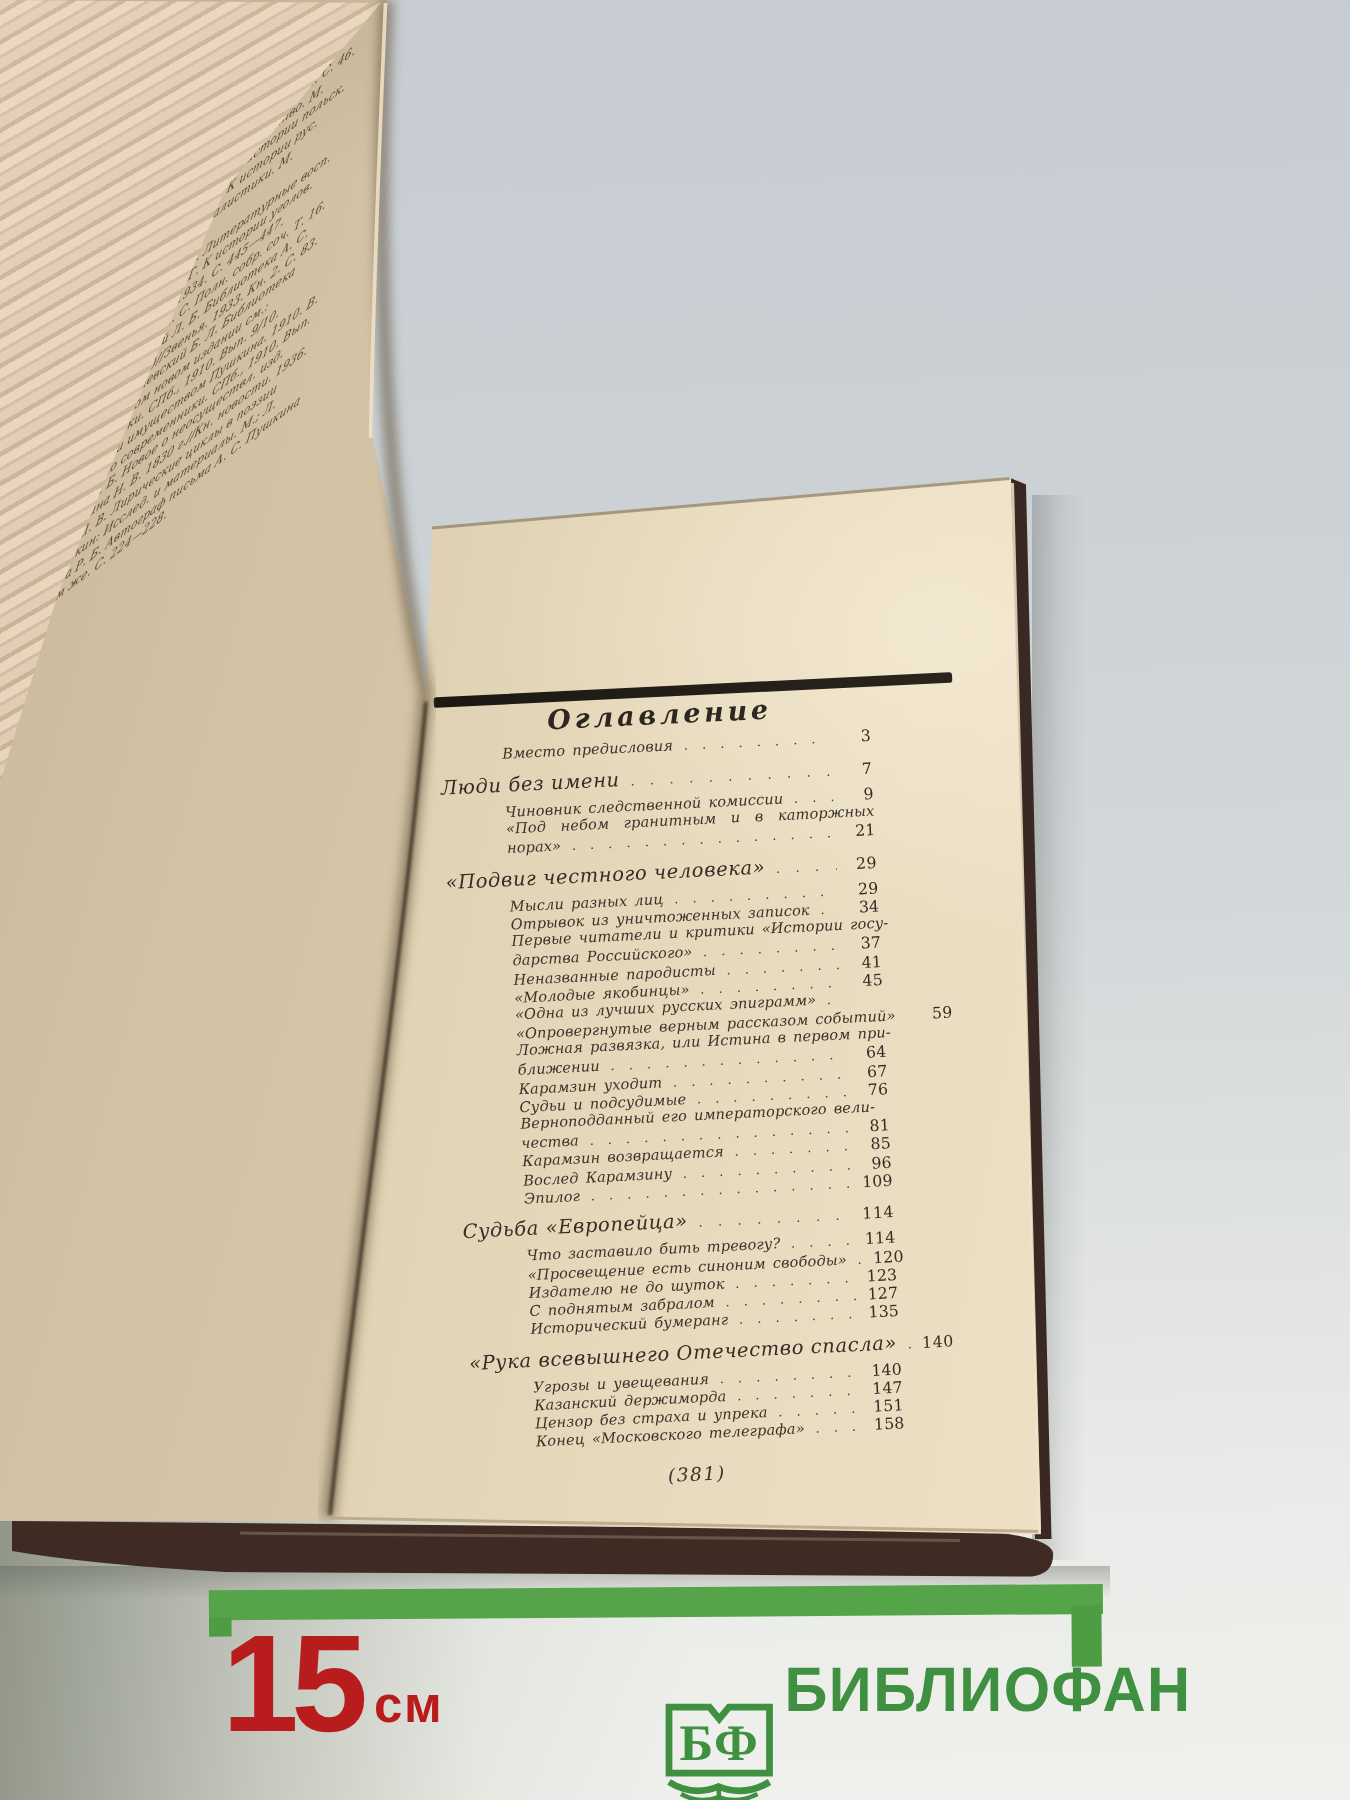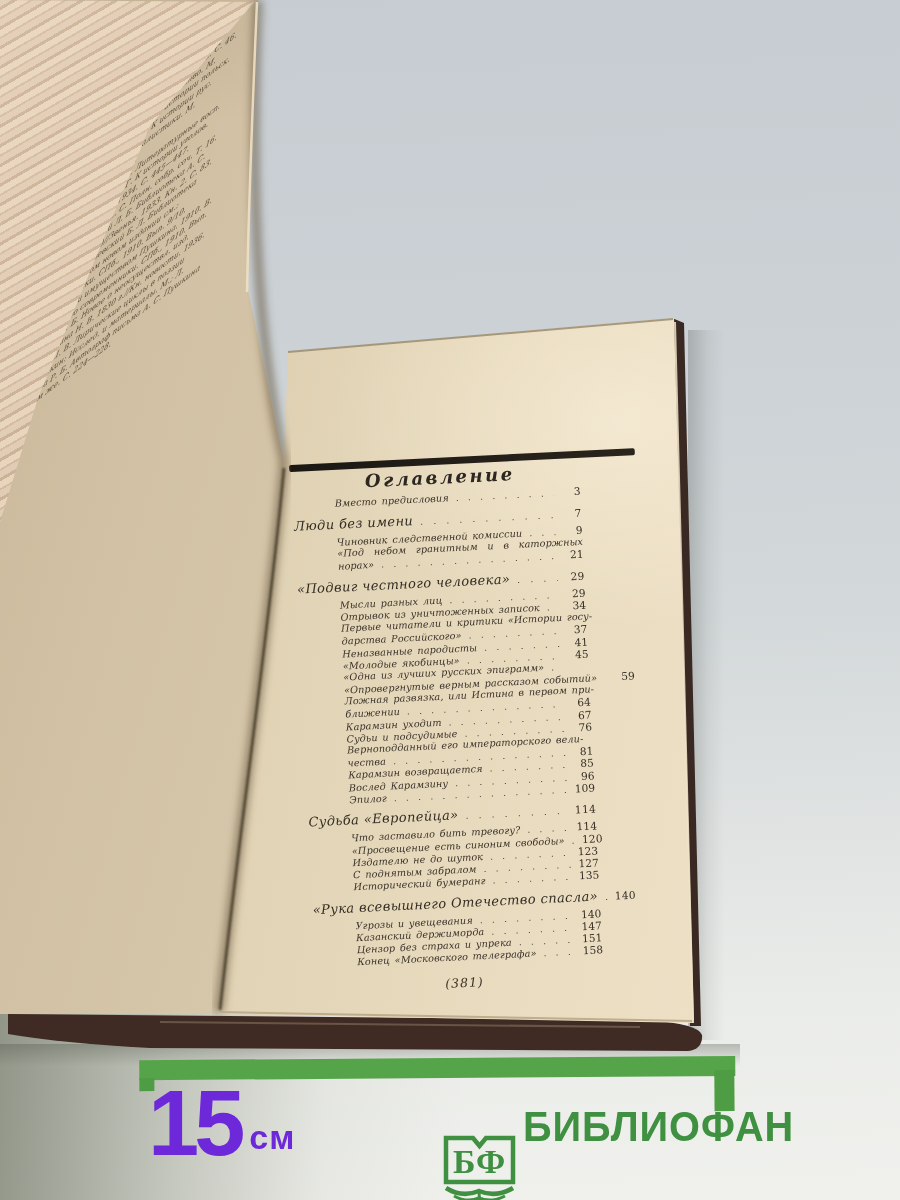--- a/index.html
+++ b/index.html
@@ -56,21 +56,21 @@
   .trow.sub.wide { word-spacing:6.5px; }
   .trow.section { font-size:13px; height:15px; line-height:15px; margin-top:7.5px; margin-bottom:4px;
         padding-left:2px; letter-spacing:.4px; color:#332d24; }
   .toc-footer { width:300px; margin-top:12px; text-align:center; font-size:12.5px; font-style:italic; letter-spacing:1px; }
 
   
   .ruler { position:absolute; left:0; top:0; width:900px; height:1200px; transform:rotate(-0.4deg); }
   .ruler-bar { position:absolute; left:136px; top:1058px; width:596px; height:20px; background:#55a44a; }
   .ruler-leg-left { position:absolute; left:136px; top:1076px; width:15px; height:13px; background:#4e9c43; }
   .ruler-leg-right { position:absolute; left:711px; top:1072px; width:20px; height:41px; background:#4e9c43; }
-  .ruler-label { position:absolute; left:148px; top:1078px; color:#6d28d9;
+  .ruler-label { position:absolute; left:148px; top:1078px; color:#b91c1c;
         font-family:"Liberation Sans", sans-serif; font-weight:bold; }
   .ruler-label .n { font-size:92px; line-height:90px; letter-spacing:-5px; }
   .ruler-label .u { font-size:34px; margin-left:9px; vertical-align:baseline; position:relative; top:-6px; letter-spacing:1px; }
 
   
   .logo-icon { position:absolute; left:441px; top:1125px; }
   .logo-name { position:absolute; left:523px; top:1104px; color:#3f9040;
         font-family:"Liberation Sans", sans-serif; font-weight:bold; font-size:41px; line-height:44px;
         letter-spacing:1px; transform:scale(.97,1.02); transform-origin:0 0; }
 

